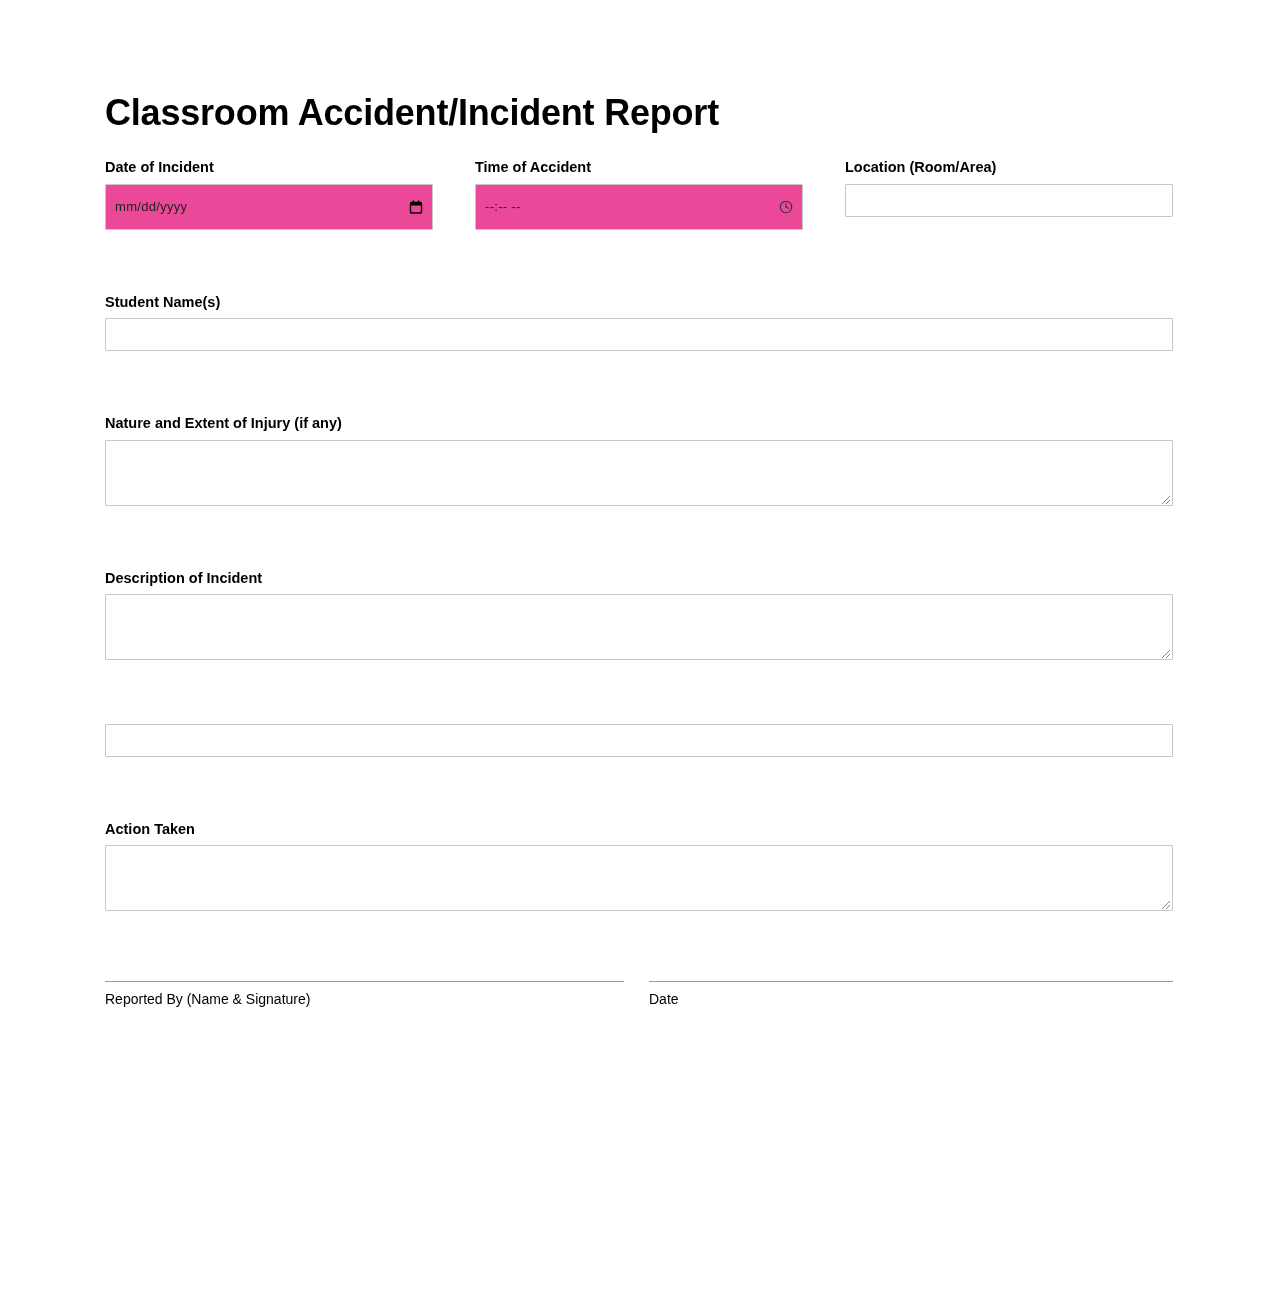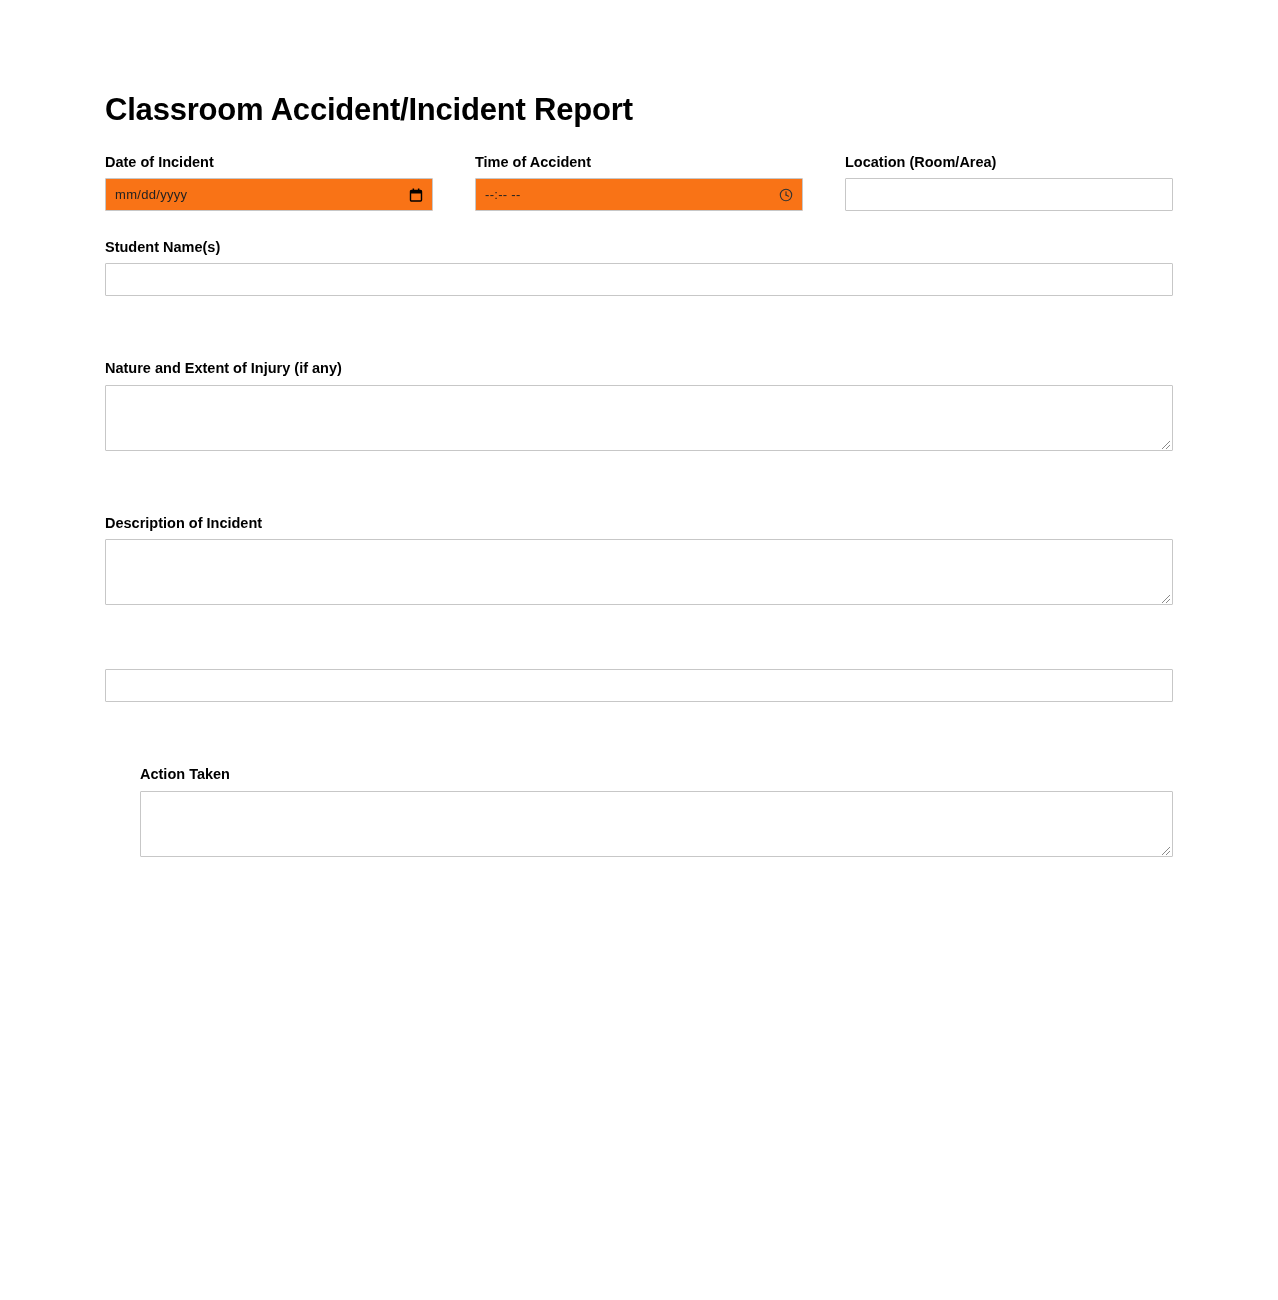--- a/index.html
+++ b/index.html
@@ -18,42 +18,42 @@
     color: #000000;
     overflow: hidden;
   }
 
   .page {
     padding: 92px 105px 0 105px;
     width: 1278px;
   }
 
   .form-title {
-    font-size: 31px;
+    font-size: 36px;
     font-weight: bold;
     line-height: 1.15;
     letter-spacing: -0.2px;
     margin: 0 0 26px 0;
     color: #000;
   }
 
   .field-label {
     font-size: 14.5px;
     font-weight: bold;
     line-height: 1.2;
     margin: 0 0 7px 0;
     color: #000;
     display: block;
   }
 
   
   .row-three {
     display: flex;
     gap: 42px;
-    margin-bottom: 28px;
+    margin-bottom: 64px;
   }
   .row-three > .col {
     flex: 1 1 0;
     min-width: 0;
   }
 
   
   .text-input,
   .date-input,
   .time-input,
@@ -81,23 +81,23 @@
     padding: 6px 9px;
     resize: none;
     line-height: 1.35;
   }
 
   
   .native-control {
     position: relative;
     display: flex;
     align-items: center;
-    height: 33px;
+    height: 46px;
     border: 1px solid #c7c7c7;
-    background: #f97316;
+    background: #ec4899;
     border-radius: 1px;
     padding: 0 9px;
   }
   .native-placeholder {
     flex: 1 1 auto;
     font-size: 13px;
     color: #222;
     font-family: "Liberation Sans", sans-serif;
     letter-spacing: 0.3px;
     white-space: nowrap;
@@ -108,21 +108,21 @@
     height: 15px;
     display: flex;
     align-items: center;
     justify-content: center;
     cursor: default;
   }
   .picker-icon svg { display: block; }
 
   
   .block { margin-bottom: 64px; }
-  .block.tight { margin-bottom: 38px; margin-left: 35px; }
+  .block.tight { margin-bottom: 38px; }
 
   
   .ta-wrap { position: relative; }
   .resize-grip {
     position: absolute;
     right: 2px;
     bottom: 2px;
     width: 13px;
     height: 13px;
     pointer-events: none;
@@ -234,14 +234,24 @@
       <textarea class="textarea-input" placeholder="" style=""></textarea>
       <span class="resize-grip">
         <svg width="13" height="13" viewBox="0 0 13 13" aria-hidden="true">
           <line x1="12" y1="4" x2="4" y2="12" stroke="#8a8a8a" stroke-width="1"></line>
           <line x1="12" y1="8" x2="8" y2="12" stroke="#8a8a8a" stroke-width="1"></line>
         </svg>
       </span>
     </div>
   </div>
 
+  <div class="sig-row">
+    <div class="sig-col-wide">
+      <div class="sig-line"></div>
+      <div class="sig-caption">Reported By (Name &amp; Signature)</div>
+    </div>
+    <div class="sig-col-narrow">
+      <div class="sig-line"></div>
+      <div class="sig-caption">Date</div>
+    </div>
+  </div>
 
 </div>
 
 </body></html>

